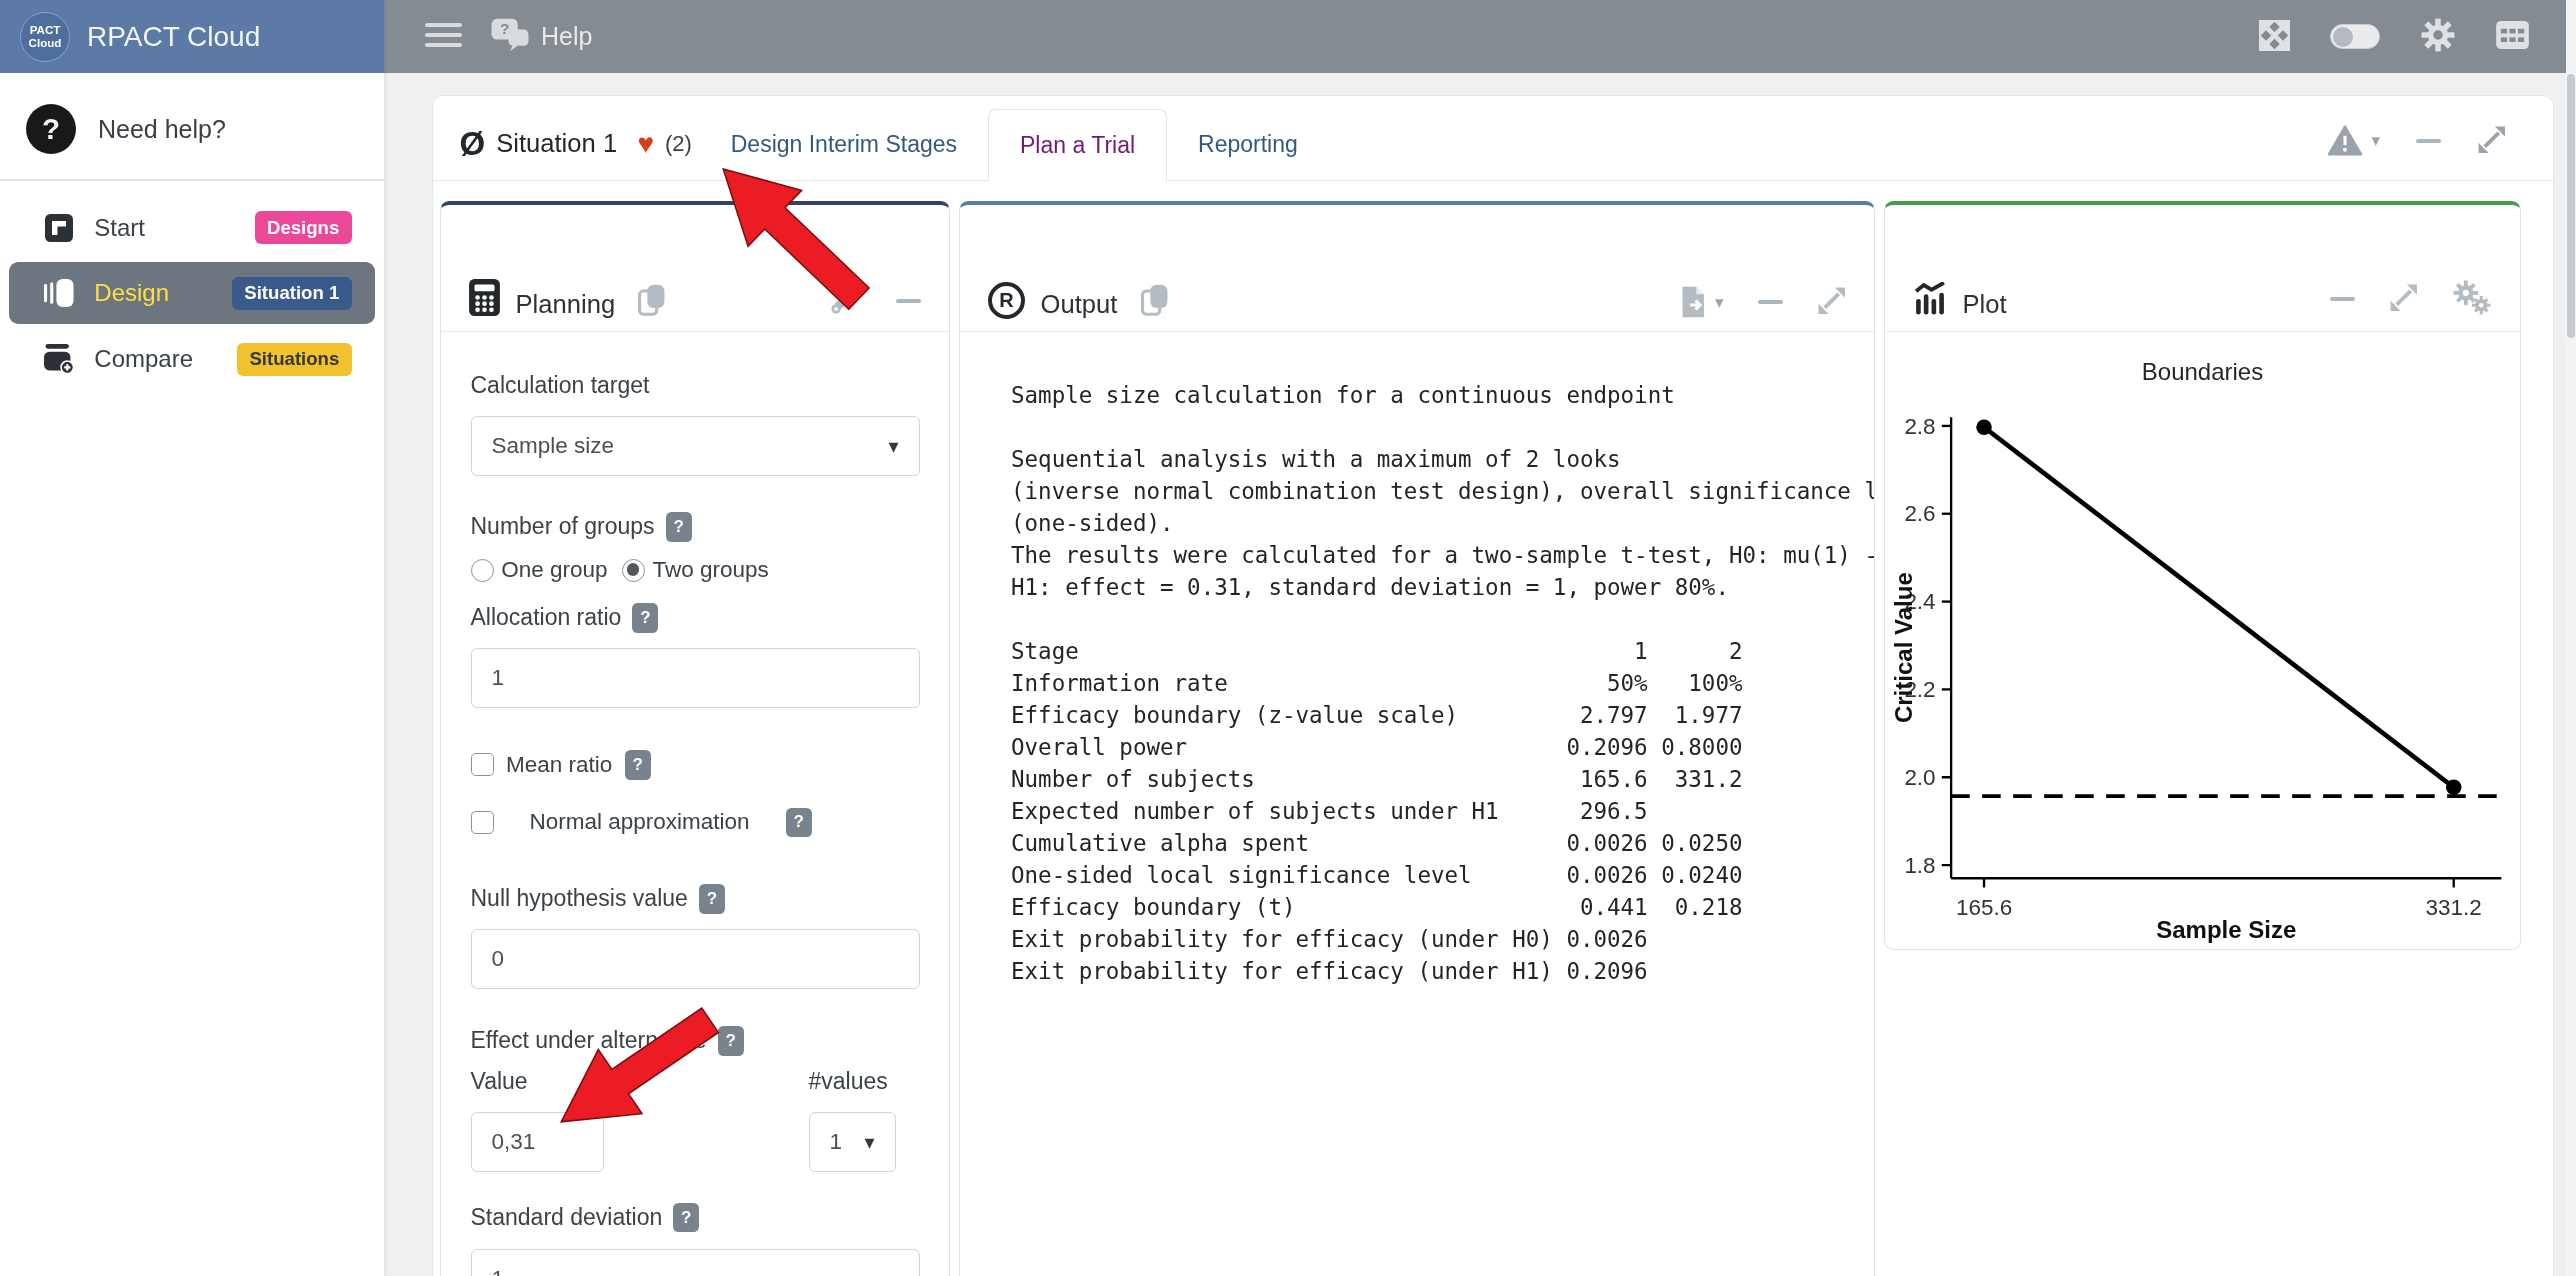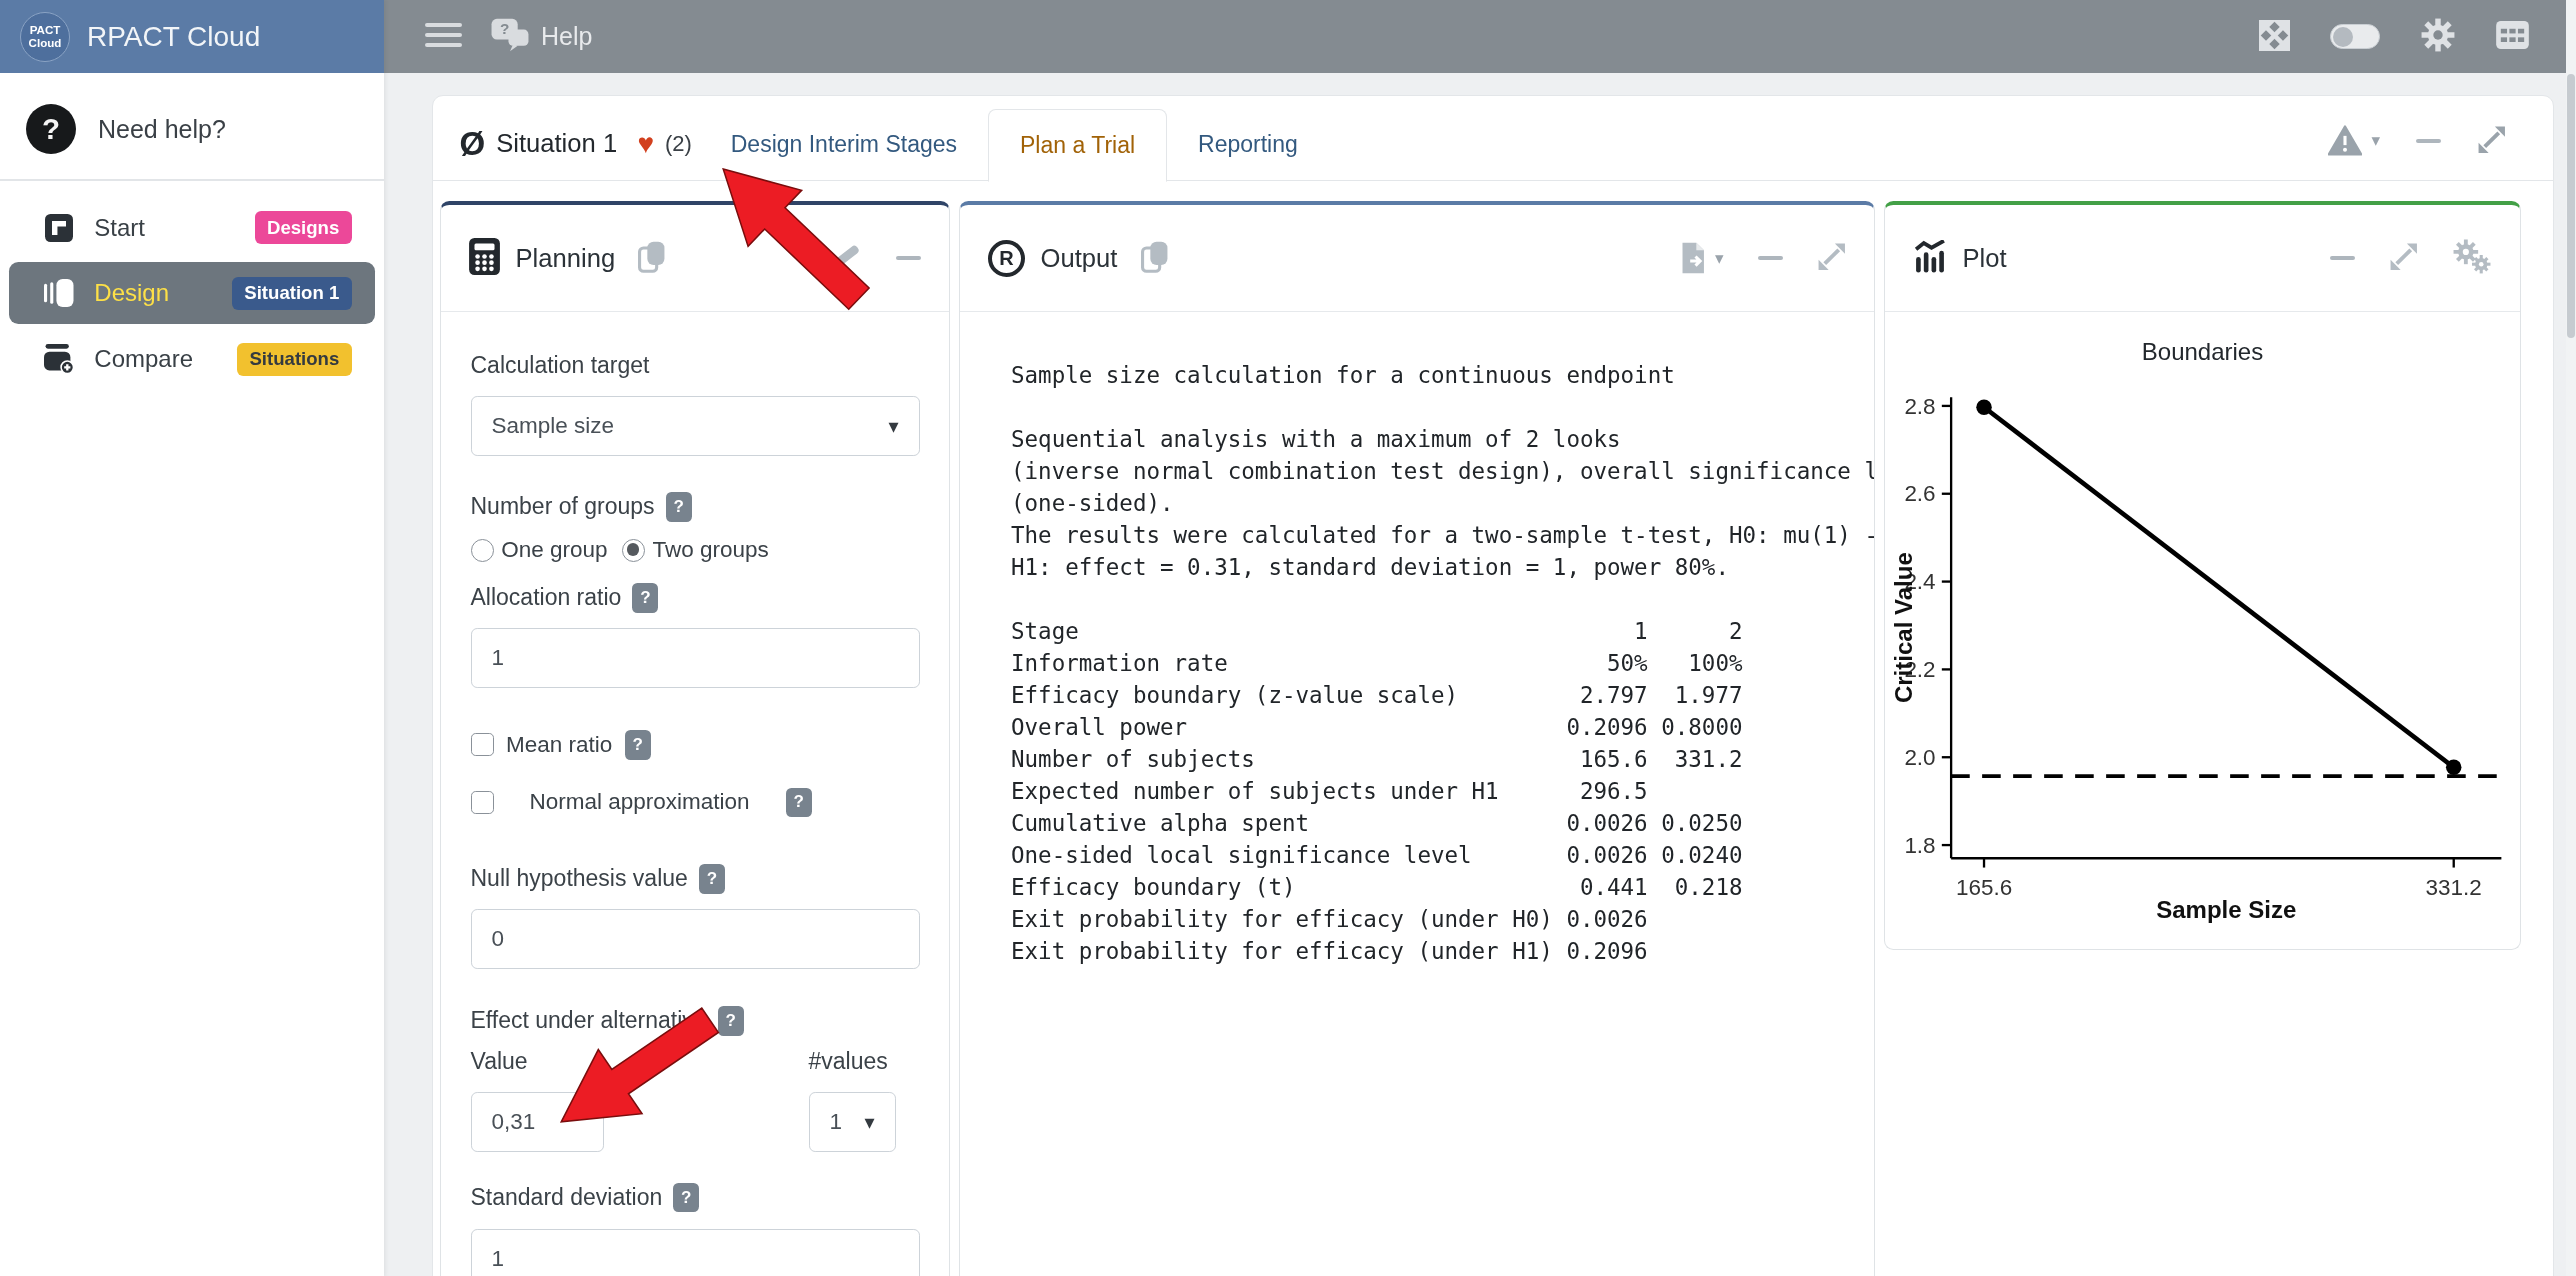--- a/index.html
+++ b/index.html
@@ -43,31 +43,31 @@
   .card { position:absolute; left:432px; top:95px; width:2122px; height:1318px; background:#fff;
     border:0.8px solid #e3e6e9; border-radius:11px; }
   .tabrow { position:relative; height:85px; display:flex; align-items:flex-end; border-bottom:1.6px solid #e3e6e9; padding:0 15.5px; }
   .situation-group { display:flex; align-items:center; gap:11px; padding:0 7.8px 20px 11px; }
   .empty-set { font-size:33px; font-weight:bold; color:#23282d; line-height:1; }
   .situation-title { font-size:25.6px; color:#23282d; }
   .heart { color:#d2401e; font-size:28px; line-height:1; margin-left:9.3px; }
   .fav-count { font-size:22px; color:#3a4046; }
   .tab { font-size:23px; color:#33597f; padding:22px 31px; cursor:pointer; }
   .tab.active { background:#fff; border:1.6px solid #e3e6e9; border-bottom:1.6px solid #fff; border-radius:7.8px 7.8px 0 0;
-    margin-bottom:-1.6px; color:#a16207; }
+    margin-bottom:-1.6px; color:#701a75; }
   .tabrow-icons { margin-left:auto; display:flex; align-items:center; gap:36px; padding:0 31px 23px 0; }
   .caret { font-size:17px; color:#9aa3ab; }
   .minus-bar { width:25px; height:3.9px; background:#aeb6bd; border-radius:2.3px; }
 
   
   .panel { position:absolute; background:#fff; border:0.8px solid #dfe3e6; border-radius:9.3px; overflow:hidden; }
   .panel-planning { left:7px; top:105px; width:510px; height:1209px; border-top:4.7px solid #2f4467; }
   .panel-output   { left:526px; top:105px; width:916px; height:1209px; border-top:4.7px solid #5b7ba6; }
   .panel-plot     { left:1451px; top:105px; width:637px; height:749px; border-top:4.7px solid #43a047; }
-  .panel-header { height:107px; display:flex; align-items:center; padding:12px 28px; gap:15.5px; border-bottom:1.6px solid #e6e9ec; }
+  .panel-header { height:127px; display:flex; align-items:flex-end; padding:12px 28px; gap:15.5px; border-bottom:1.6px solid #e6e9ec; }
   .panel-title { font-size:25.6px; color:#2b3238; }
   .ph-right { margin-left:auto; display:flex; align-items:center; gap:34px; }
   .r-logo { width:37px; height:37px; border-radius:50%; border:4.7px solid #23282d; color:#23282d;
     display:flex; align-items:center; justify-content:center; font-size:20px; font-weight:bold; }
 
   
   .pbody { padding:0 29.5px; }
   .flabel { font-size:23px; color:#3b4248; display:flex; align-items:center; gap:11px; }
   .qbadge { width:26px; height:29.5px; background:#78838e; color:#fff; border-radius:5.4px; font-size:17px; font-weight:bold;
     display:inline-flex; align-items:center; justify-content:center; cursor:pointer; }

